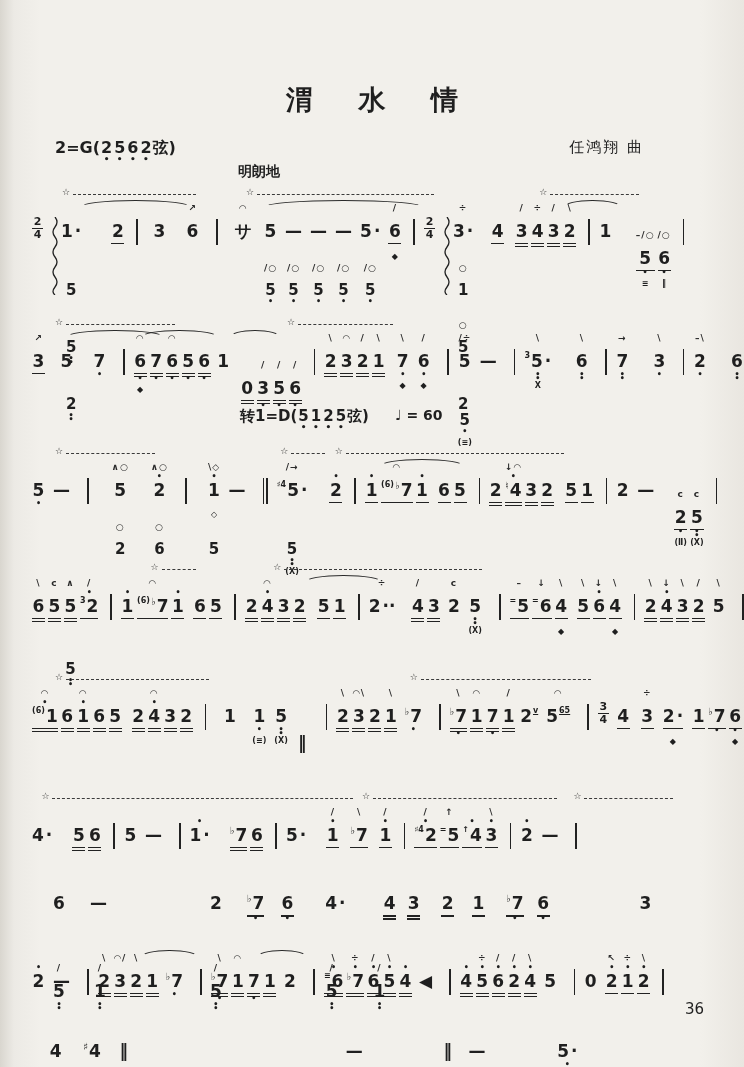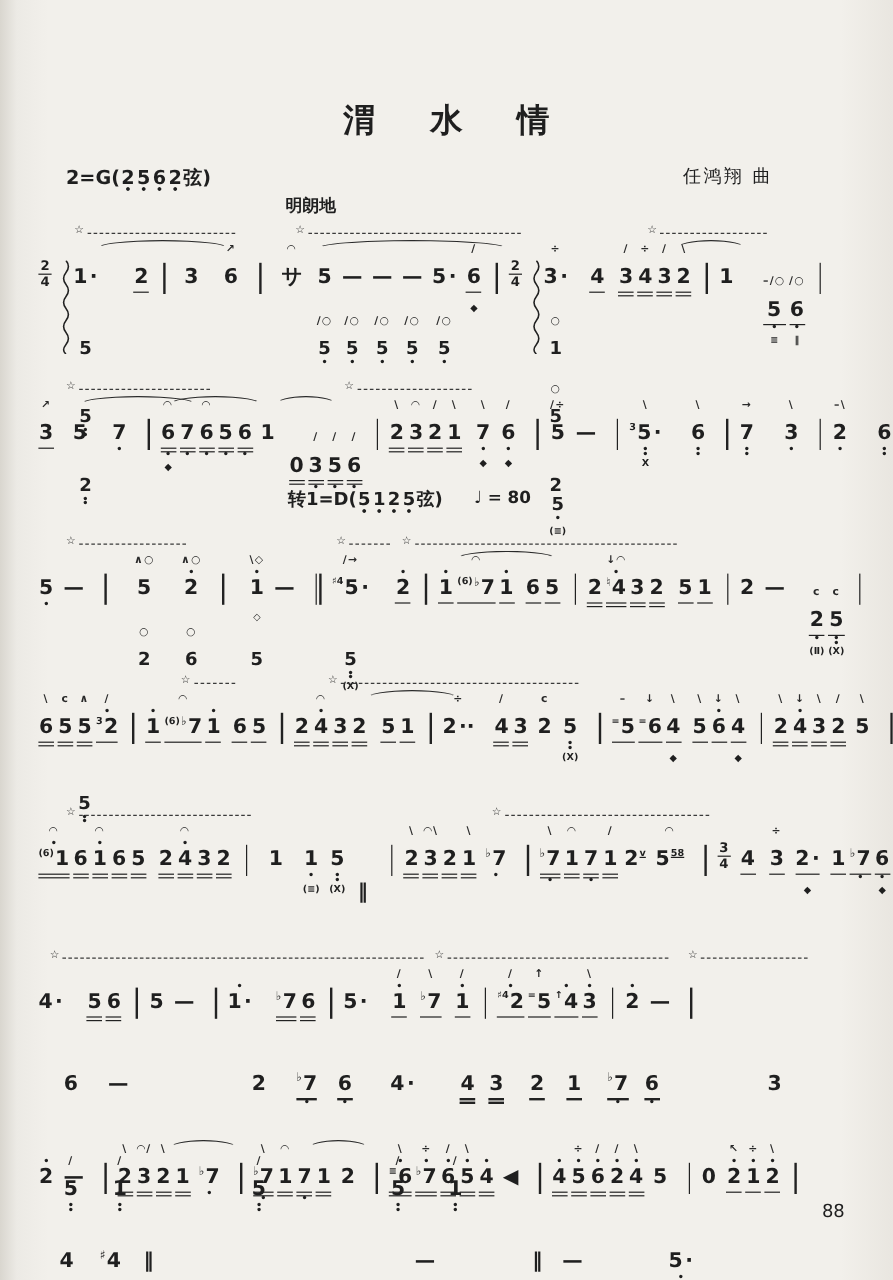--- a/index.html
+++ b/index.html
@@ -101,21 +101,21 @@
         <span>1</span>
         <span class="kd">•</span>
       </span><span class="kchar">
         <span>2</span>
         <span class="kd">•</span>
       </span><span class="kchar">
         <span>5</span>
         <span class="kd">•</span>
       </span></span>
   <span>弦)</span>
-  <span class="tempo">♩ = 80</span>
+  <span class="tempo">♩ = 60</span>
 </div>
 
 <div id="score">
     <div class="system" style="top: 178px;">
       <div class="dashline" style="left: 6%; width: 18%;">
         <span class="star">☆</span>
       </div>
       <div class="dashline" style="left: 33%; width: 26%;">
         <span class="star">☆</span>
       </div>
@@ -1950,21 +1950,21 @@
           </span>
           <span class="ulines"></span>
           <span class="dtb" style="white-space: pre-line;"></span>
           <span class="bl"></span>
         </span>
         <span class="tok">
           <span class="ab">◠</span>
           <span class="dta" style="white-space: pre-line;"></span>
           <span class="glyph">
             <span>5</span>
-            <span class="post">58</span>
+            <span class="post">65</span>
           </span>
           <span class="ulines"></span>
           <span class="dtb" style="white-space: pre-line;"></span>
           <span class="bl"></span>
         </span>
         <span class="barline">
           <i></i>
         </span>
         <span class="ts">
           <b>3</b>
@@ -2939,13 +2939,13 @@
             <span class="dt">·</span>
           </span>
           <span class="ulines"></span>
           <span class="dtb" style="white-space: pre-line;">•</span>
           <span class="bl"></span>
         </span>
       </div>
     </div>
   </div>
 
-<div class="pageno">88</div>
+<div class="pageno">36</div>
 
 </body></html>

